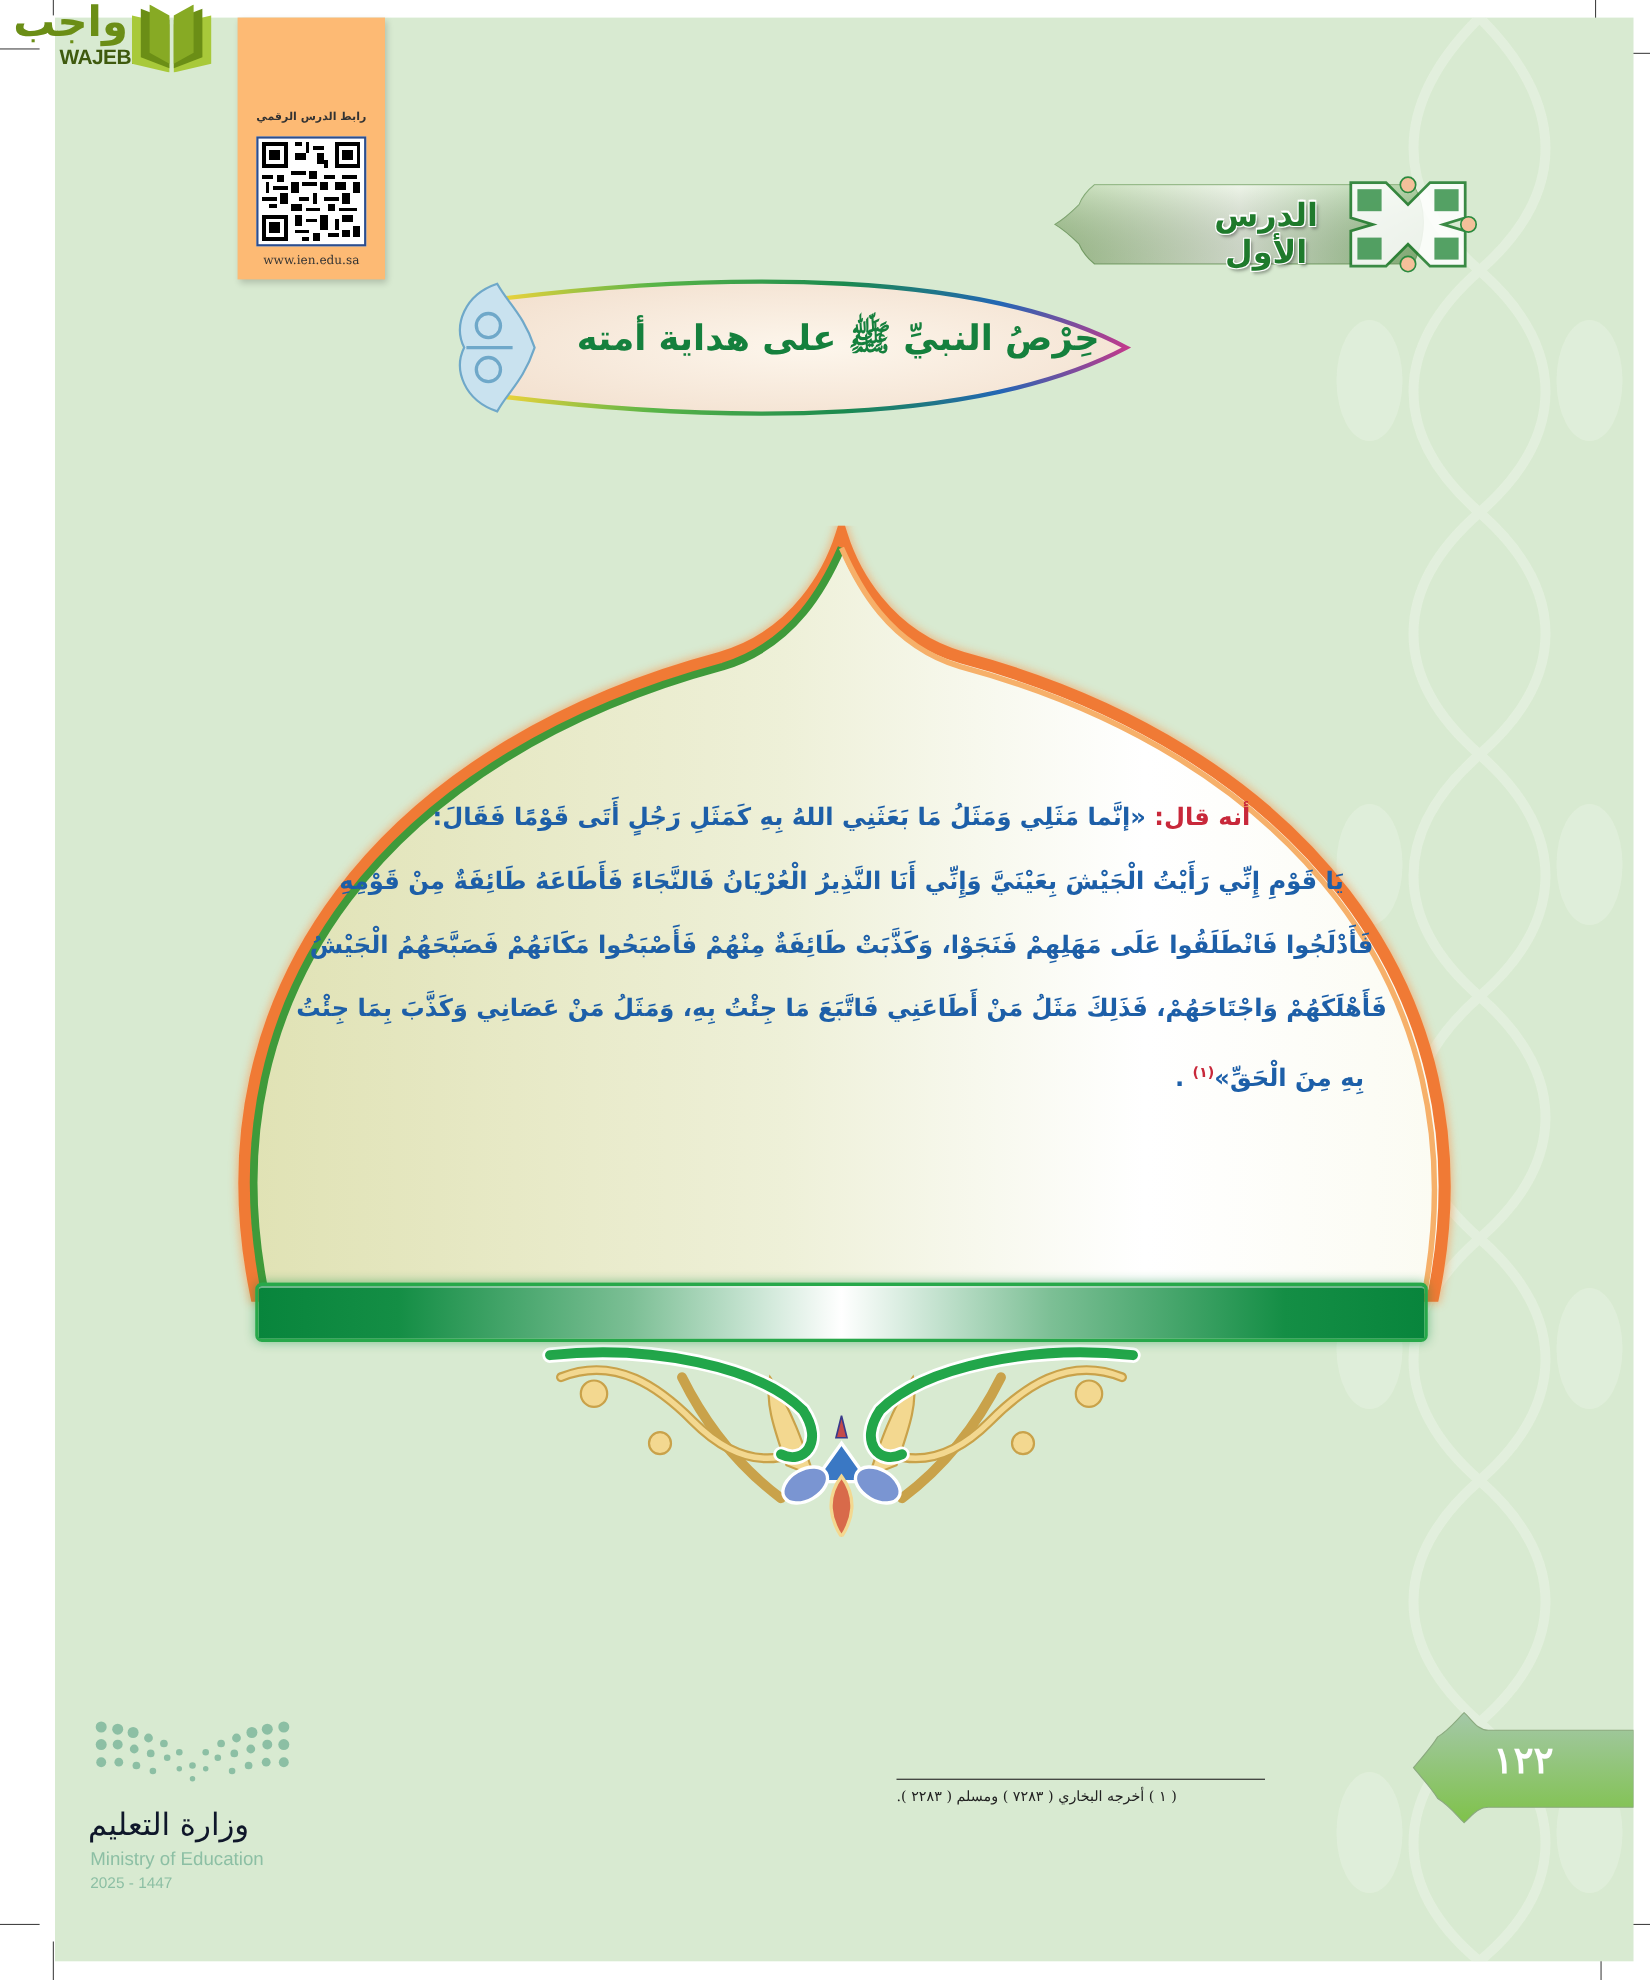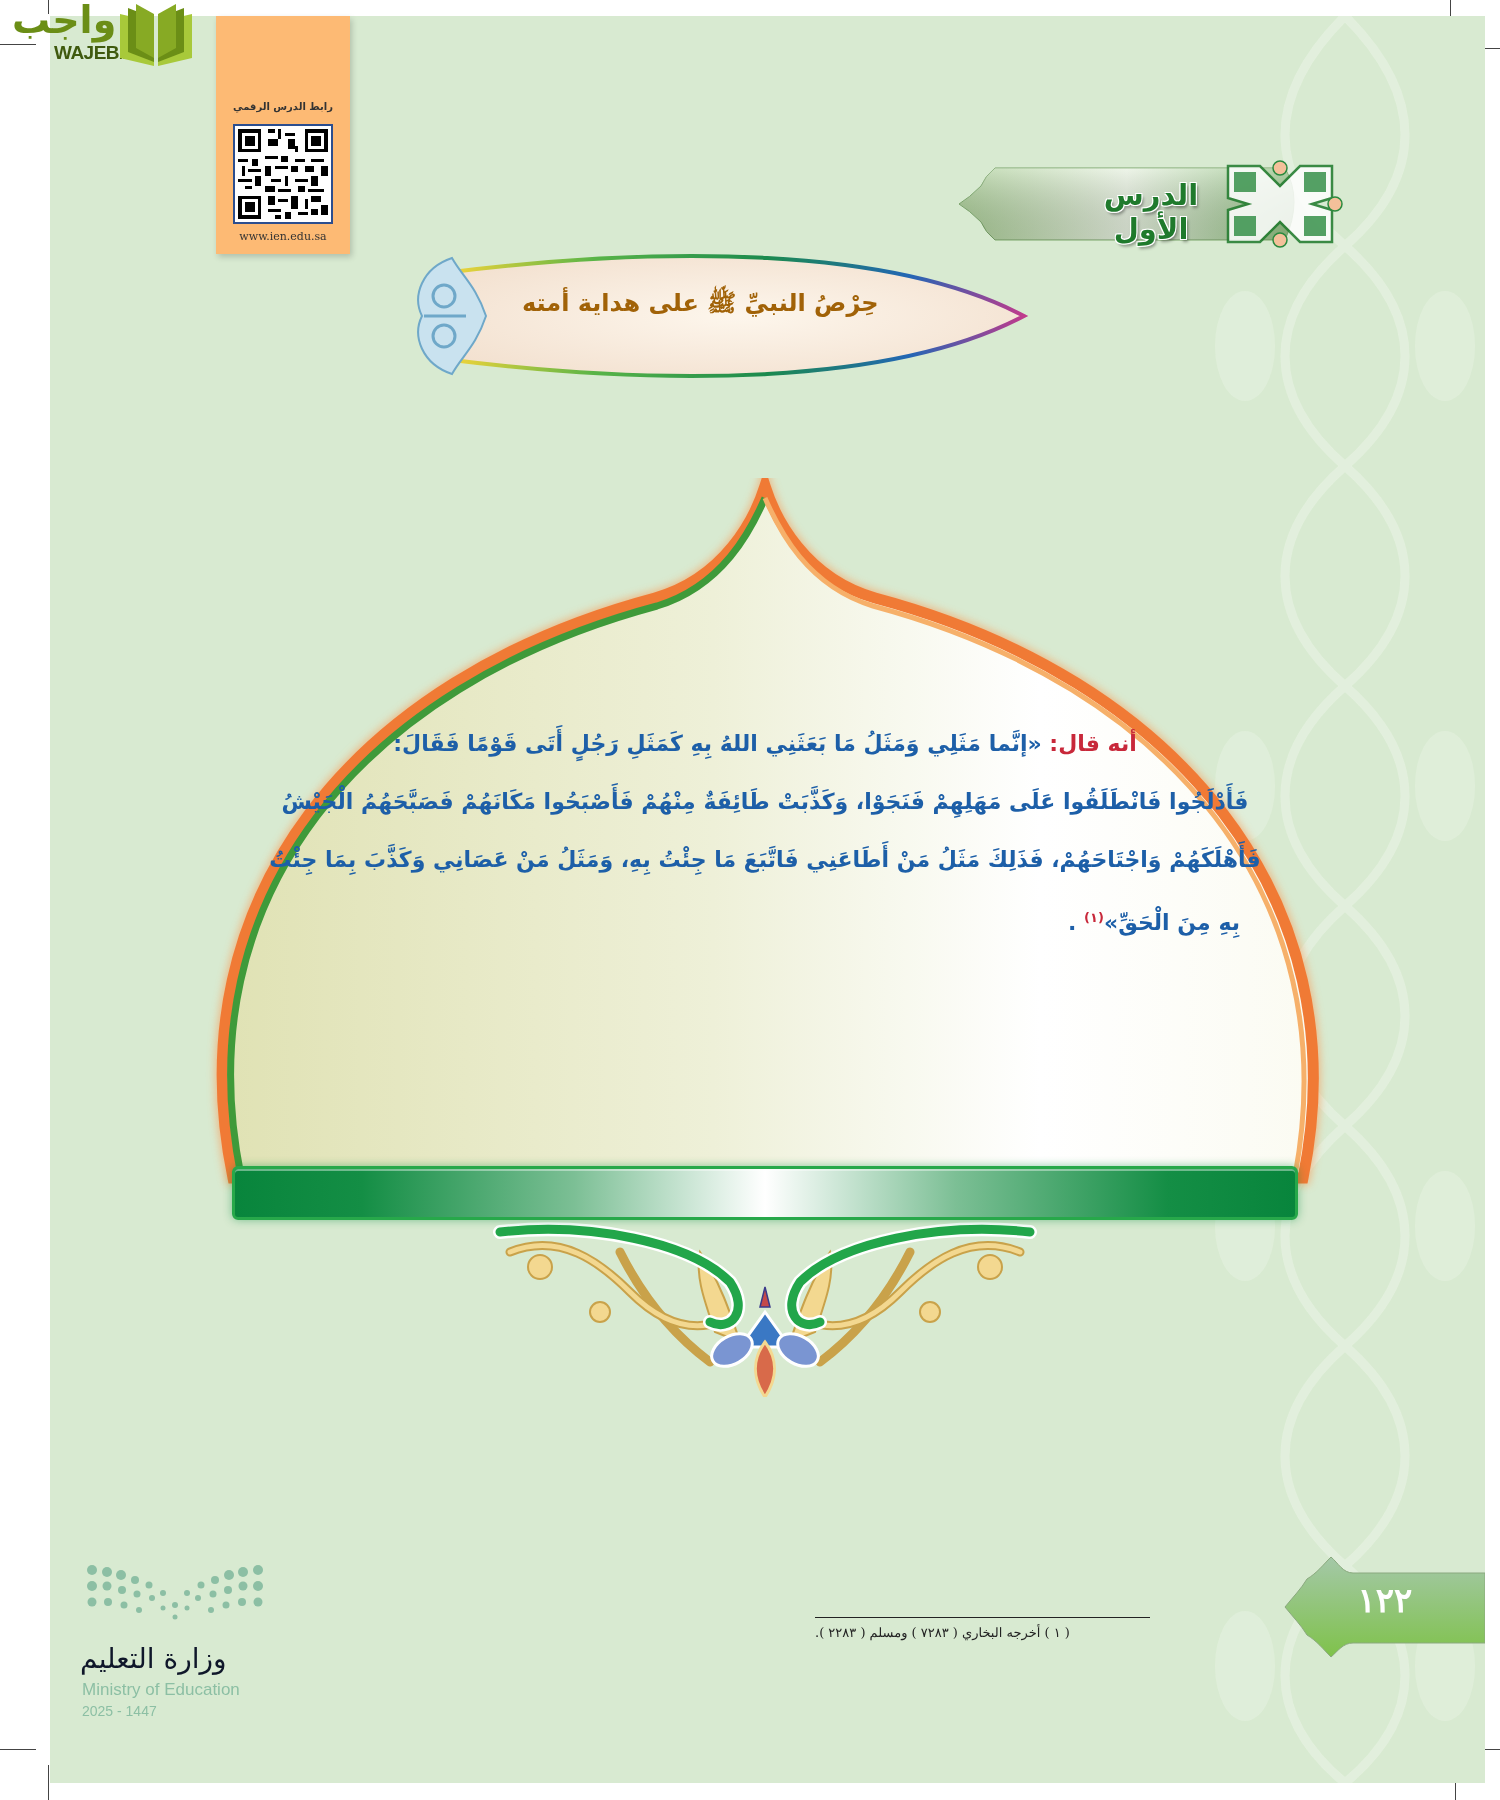--- a/index.html
+++ b/index.html
@@ -53,22 +53,22 @@
   .lesson-banner { position:absolute; left:955px; top:160px; width:400px; height:90px; z-index:3; }
   .lesson-label {
     position:absolute; left:116px; top:18px; width:160px; text-align:center; direction:rtl;
     font-family:"DejaVu Sans", sans-serif; font-weight:bold; font-size:29px; color:#1f7a2c;
     text-shadow:1px 1px 0 #fff, -1px -1px 0 #fff, 1px -1px 0 #fff, -1px 1px 0 #fff, 2px 3px 3px rgba(0,0,0,0.35);
   }
 
   
   .title-pill { position:absolute; left:412px; top:250px; width:622px; height:132px; z-index:3; }
   .title-text {
-    position:absolute; left:110px; top:38px; width:480px; text-align:left; direction:rtl;
-    font-family:"DejaVu Sans", sans-serif; font-weight:bold; font-size:24px; color:#a16207;
+    position:absolute; left:110px; top:38px; width:480px; text-align:center; direction:rtl;
+    font-family:"DejaVu Sans", sans-serif; font-weight:bold; font-size:32px; color:#15803d;
   }
 
   
   .dome { position:absolute; left:195px; top:478px; width:1145px; height:720px; z-index:2; }
   .hadith {
     position:absolute; left:250px; top:715px; width:1030px; z-index:3; direction:rtl;
     font-family:"DejaVu Sans", sans-serif; font-weight:bold; text-align:center;
   }
   .hadith-line { height:58px; line-height:58px; font-size:22px; color:#1d5fa8; white-space:nowrap; }
   .hadith-line.narrator { color:#c8283a; font-size:23px; }
@@ -296,20 +296,21 @@
     </filter>
   </defs>
   <path d="M38 700 C-20 420 160 200 460 120 C530 100 560 40 570 8 C580 40 610 100 680 120 C980 200 1165 420 1108 700 Z" fill="none" stroke="#f7a060" stroke-width="14" filter="url(#glow)" opacity="0.7"></path>
   <path d="M38 700 C-20 420 160 200 460 120 C530 100 560 40 570 8 C580 40 610 100 680 120 C980 200 1165 420 1108 700 Z" fill="url(#domeFill)" stroke="#f07a35" stroke-width="11"></path>
   <path d="M46 698 C-10 420 165 208 462 128 C528 108 556 52 570 20" fill="none" stroke="#3f9a3a" stroke-width="7"></path>
   <path d="M570 20 C584 52 612 108 678 128 C975 208 1152 420 1100 698" fill="none" stroke="#f6b06a" stroke-width="5"></path>
 </svg>
 
 <div class="hadith">
   <div class="hadith-line"><span class="red">أنه قال:</span> <span>«إنَّما مَثَلِي وَمَثَلُ مَا بَعَثَنِي اللهُ بِهِ كَمَثَلِ رَجُلٍ أَتَى قَوْمًا فَقَالَ:</span></div>
+  <div class="hadith-line">يَا قَوْمِ إِنِّي رَأَيْتُ الْجَيْشَ بِعَيْنَيَّ وَإِنِّي أَنَا النَّذِيرُ الْعُرْيَانُ فَالنَّجَاءَ فَأَطَاعَهُ طَائِفَةٌ مِنْ قَوْمِهِ</div>
   <div class="hadith-line">فَأَدْلَجُوا فَانْطَلَقُوا عَلَى مَهَلِهِمْ فَنَجَوْا، وَكَذَّبَتْ طَائِفَةٌ مِنْهُمْ فَأَصْبَحُوا مَكَانَهُمْ فَصَبَّحَهُمُ الْجَيْشُ</div>
   <div class="hadith-line">فَأَهْلَكَهُمْ وَاجْتَاحَهُمْ، فَذَلِكَ مَثَلُ مَنْ أَطَاعَنِي فَاتَّبَعَ مَا جِئْتُ بِهِ، وَمَثَلُ مَنْ عَصَانِي وَكَذَّبَ بِمَا جِئْتُ</div>
   <div class="hadith-line l-right"><span>بِهِ مِنَ الْحَقِّ»</span><span class="sup">(١)</span> <span>.</span></div>
 </div>
 
 <div class="green-bar"></div>
 
 <svg class="ornament" viewBox="0 0 590 185">
   <g fill="none" stroke="#c9a24a" stroke-width="9" stroke-linecap="round">
     <path d="M40 40 C90 20 130 50 160 80 C190 110 220 120 250 110"></path>

